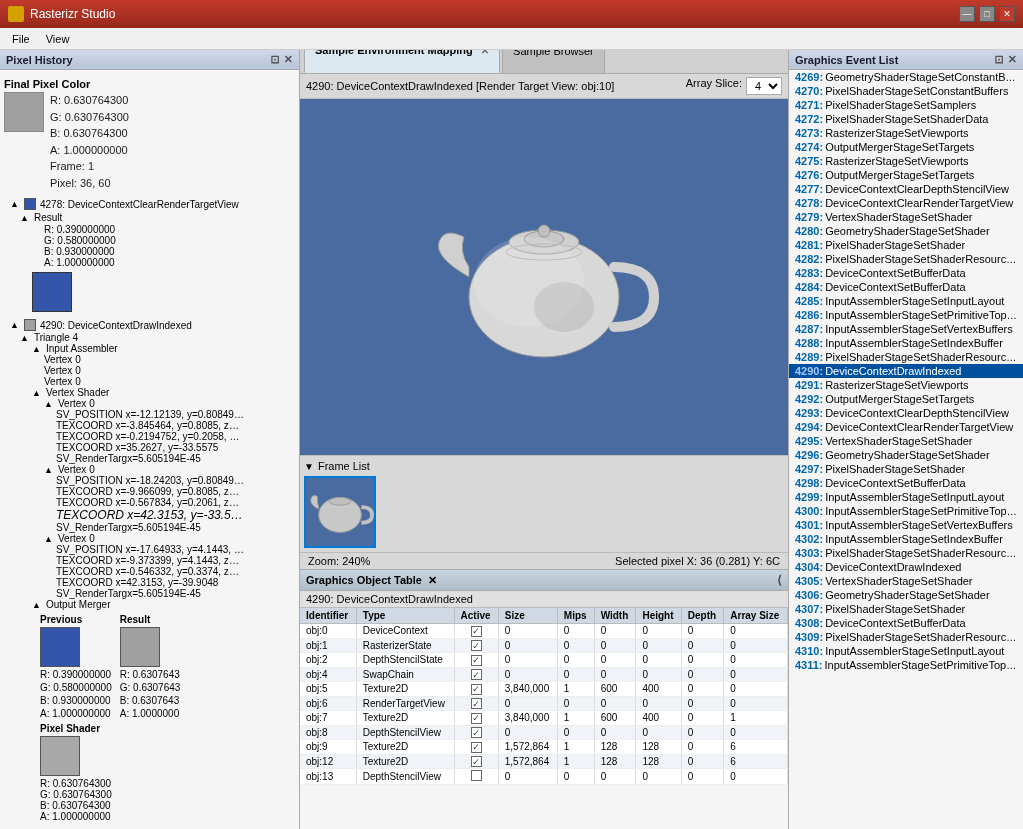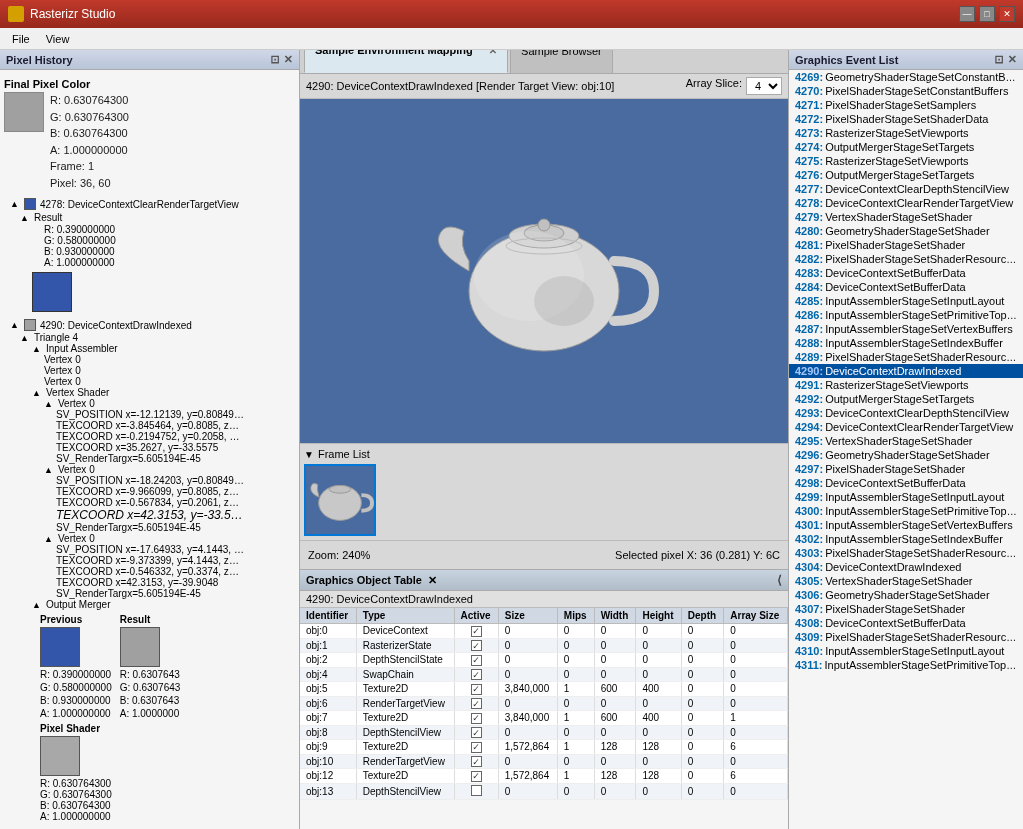--- a/index.html
+++ b/index.html
@@ -100,21 +100,21 @@
       height: 24px;
     }
     .tab {
       padding: 16px 10px;
       background: #c0c0c0;
       border: 1px solid #aaa;
       border-bottom: none;
       margin-right: 2px;
       cursor: pointer;
       font-size: 11px;
-      display: flex; align-items: center; gap: 16px;
+      display: flex; align-items: center; gap: 8px;
     }
     .tab.active { background: #dce8f0; border-bottom: 1px solid #dce8f0; color: #000; font-weight: bold; }
     .tab .close-x { font-size: 10px; color: #666; cursor: pointer; }
     .viewport-toolbar {
       background: #d8d8d8;
       padding: 3px 6px;
       font-size: 11px;
       display: flex;
       align-items: center;
       justify-content: space-between;
@@ -147,21 +147,21 @@
     .frame-list-header .arrow { font-size: 10px; }
     .frame-thumbnails { display: flex; gap: 4px; }
     .frame-thumb {
       width: 72px; height: 72px; border: 2px solid #0078d7; background: #4a6ba0;
       display: flex; align-items: center; justify-content: center; cursor: pointer;
     }
 
     
     .status-bar {
       background: #d8d8d8;
-      padding: 8px 8px;
+      padding: 2px 8px;
       font-size: 11px;
       display: flex;
       justify-content: space-between;
       border-top: 1px solid #bbb;
     }
 
     
     #object-table-panel {
       background: #f5f5f5;
       border-top: 1px solid #aaa;
@@ -584,31 +584,20 @@
               <tr>
     <td>obj:9</td>
     <td>Texture2D</td>
     <td class="checkbox-cell"><div class="cb checked"></div></td>
     <td>1,572,864</td>
     <td>1</td>
     <td>128</td>
     <td>128</td>
     <td>0</td>
     <td>6</td>
-  </tr>
-              <tr>
-    <td>obj:10</td>
-    <td>RenderTargetView</td>
-    <td class="checkbox-cell"><div class="cb checked"></div></td>
-    <td>0</td>
-    <td>0</td>
-    <td>0</td>
-    <td>0</td>
-    <td>0</td>
-    <td>0</td>
   </tr>
               <tr>
     <td>obj:12</td>
     <td>Texture2D</td>
     <td class="checkbox-cell"><div class="cb checked"></div></td>
     <td>1,572,864</td>
     <td>1</td>
     <td>128</td>
     <td>128</td>
     <td>0</td>

